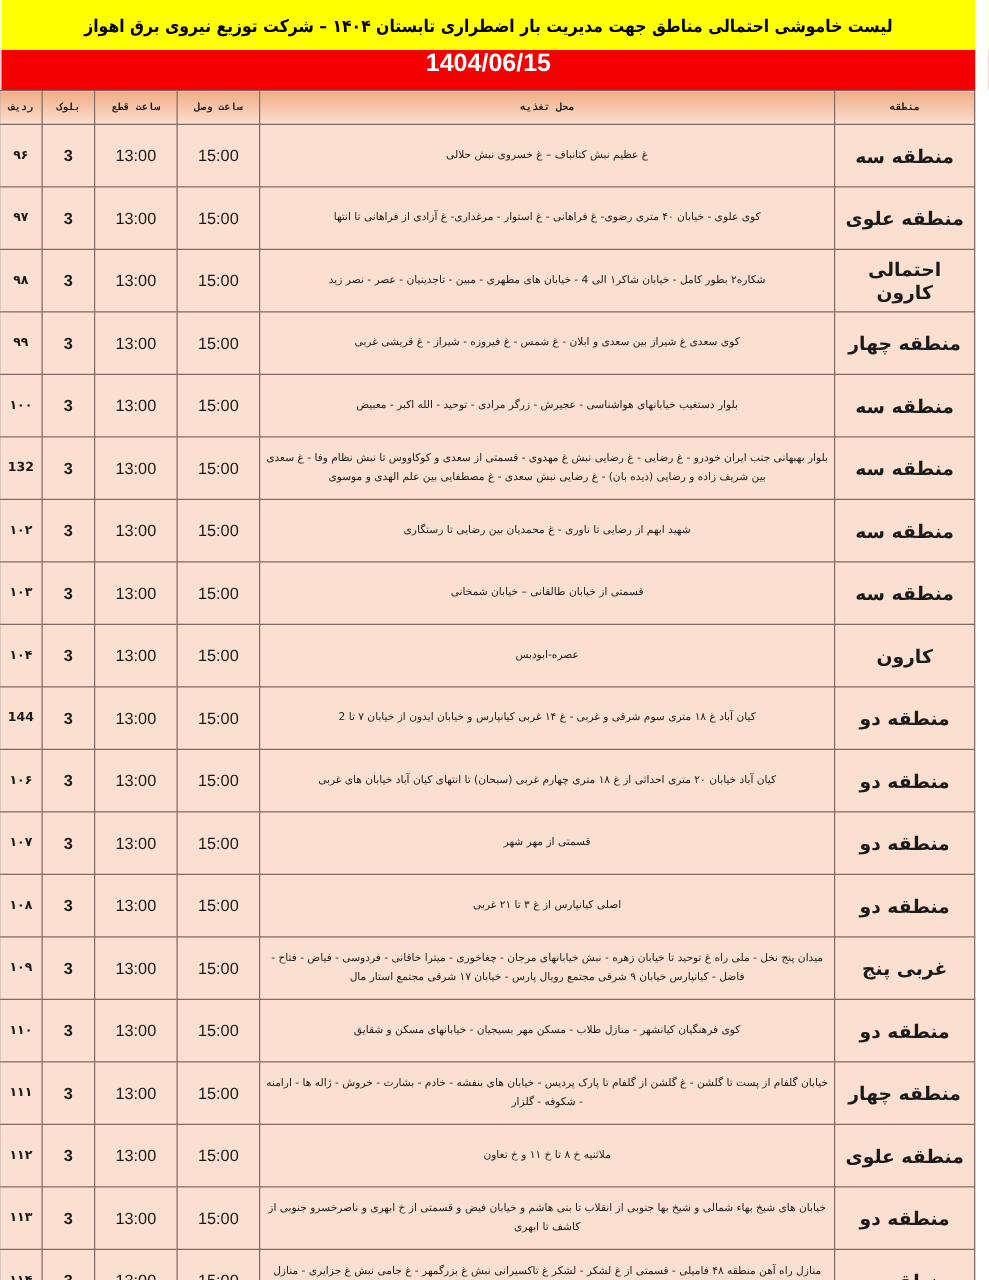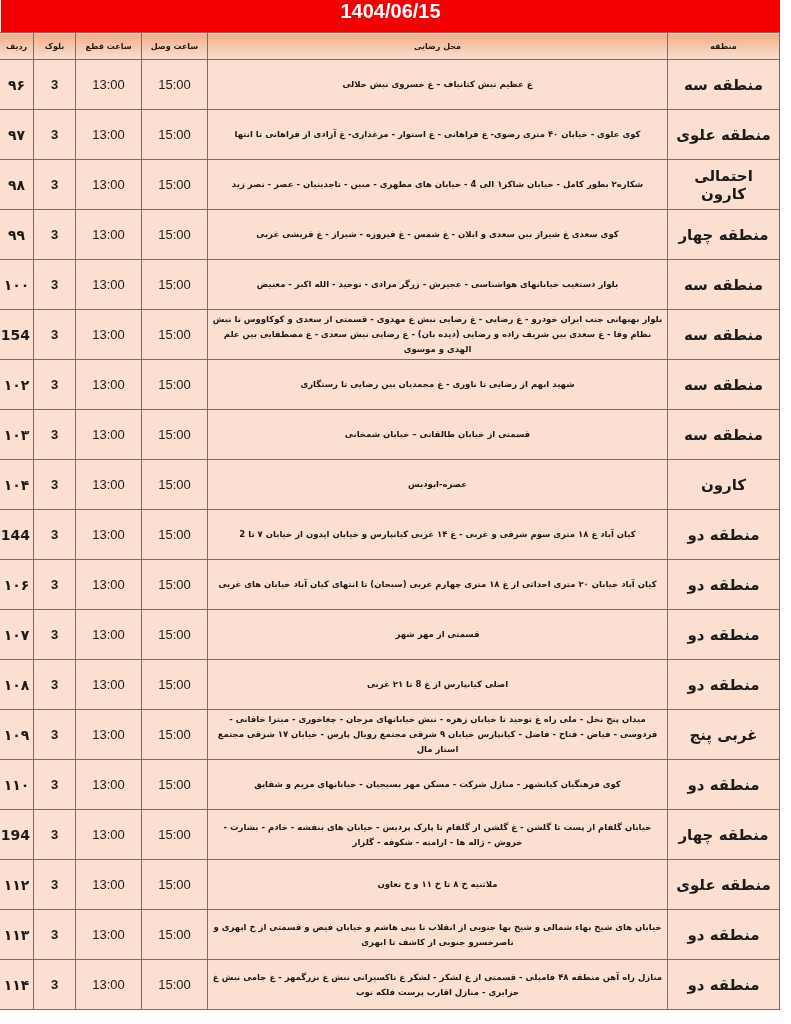--- a/index.html
+++ b/index.html
@@ -73,81 +73,85 @@
     vertical-align: middle;
     background: #fbdfd0;
   }
   table.sched thead th {
     background: #f5c5a6;
     background: linear-gradient(to bottom, #f0ae87 0%, #fbdfd0 100%);
     font-size: 8px;
     font-weight: 700;
     height: 22px;
     color: #1a1a1a;
+    font-family: Liberation Mono, monospace;
   }
   
   col.c-mantaghe { width: 112px; }
   col.c-mahal    { width: 460px; }
   col.c-vasl     { width: 66px; }
   col.c-ghat     { width: 66px; }
   col.c-blok     { width: 42px; }
   col.c-radif    { width: 34px; }
 
   td.mantaghe {
     font-size: 15px;
     font-weight: 700;
   }
   td.mahal {
     font-size: 8.5px;
     line-height: 1.75;
-    font-weight: 700;
+    font-weight: 400;
     padding-right: 6px;
     padding-left: 6px;
   }
   td.time {
     font-size: 13px;
     font-weight: 400;
     direction: ltr;
     font-family: "Liberation Sans", sans-serif;
   }
   td.blok {
     font-size: 13px;
     font-weight: 700;
     direction: ltr;
     font-family: "Liberation Sans", sans-serif;
   }
   td.radif {
-    font-size: 14px;
+    font-size: 10px;
     font-weight: 700;
   }
   tr.data-row { height: 50px; }
 </style>
 </head>
 <body>
 
 <div class="page">
 
+  <div class="title-banner">
+    <span class="title-text">لیست خاموشی احتمالی مناطق جهت مدیریت بار اضطراری تابستان ۱۴۰۴ – شرکت توزیع نیروی برق اهواز</span>
+  </div>
 
   <div class="date-banner">
     <span class="date-text">1404/06/15</span>
   </div>
 
   <table class="sched">
     <colgroup>
       <col class="c-mantaghe">
       <col class="c-mahal">
       <col class="c-vasl">
       <col class="c-ghat">
       <col class="c-blok">
       <col class="c-radif">
     </colgroup>
     <thead>
       <tr>
         <th>منطقه</th>
-        <th>محل رضایی</th>
+        <th>محل تغذیه</th>
         <th>ساعت وصل</th>
         <th>ساعت قطع</th>
         <th>بلوک</th>
         <th>ردیف</th>
       </tr>
     </thead>
     <tbody>
         <tr class="data-row">
           <td class="mantaghe">منطقه سه</td>
           <td class="mahal">غ عظیم نبش کتانباف – غ خسروی نبش حلالی</td>
@@ -187,21 +191,21 @@
           <td class="time">13:00</td>
           <td class="blok">3</td>
           <td class="radif">۱۰۰</td>
         </tr>
         <tr class="data-row">
           <td class="mantaghe">منطقه سه</td>
           <td class="mahal">بلوار بهبهانی جنب ایران خودرو - غ رضایی - غ رضایی نبش غ مهدوی - قسمتی از سعدی و کوکاووس تا نبش نظام وفا - غ سعدی بین شریف زاده و رضایی (دیده بان) - غ رضایی نبش سعدی - غ مصطفایی بین علم الهدی و موسوی</td>
           <td class="time">15:00</td>
           <td class="time">13:00</td>
           <td class="blok">3</td>
-          <td class="radif">154</td>
+          <td class="radif">132</td>
         </tr>
         <tr class="data-row">
           <td class="mantaghe">منطقه سه</td>
           <td class="mahal">شهید ابهم از رضایی تا ناوری - غ محمدیان بین رضایی تا رستگاری</td>
           <td class="time">15:00</td>
           <td class="time">13:00</td>
           <td class="blok">3</td>
           <td class="radif">۱۰۲</td>
         </tr>
         <tr class="data-row">
@@ -239,49 +243,49 @@
         <tr class="data-row">
           <td class="mantaghe">منطقه دو</td>
           <td class="mahal">قسمتی از مهر شهر</td>
           <td class="time">15:00</td>
           <td class="time">13:00</td>
           <td class="blok">3</td>
           <td class="radif">۱۰۷</td>
         </tr>
         <tr class="data-row">
           <td class="mantaghe">منطقه دو</td>
-          <td class="mahal">اصلی کیانپارس از غ 8 تا ۲۱ غربی</td>
+          <td class="mahal">اصلی کیانپارس از غ ۳ تا ۲۱ غربی</td>
           <td class="time">15:00</td>
           <td class="time">13:00</td>
           <td class="blok">3</td>
           <td class="radif">۱۰۸</td>
         </tr>
         <tr class="data-row">
           <td class="mantaghe">غربی پنج</td>
           <td class="mahal">میدان پنج نخل - ملی راه غ توحید تا خیابان زهره - نبش خیابانهای مرجان - چغاخوری - میترا خاقانی - فردوسی - فیاض - فتاح - فاضل - کیانپارس خیابان ۹ شرقی مجتمع رویال پارس - خیابان ۱۷ شرقی مجتمع استار مال</td>
           <td class="time">15:00</td>
           <td class="time">13:00</td>
           <td class="blok">3</td>
           <td class="radif">۱۰۹</td>
         </tr>
         <tr class="data-row">
           <td class="mantaghe">منطقه دو</td>
-          <td class="mahal">کوی فرهنگیان کیانشهر - منازل شرکت - مسکن مهر بسیجیان - خیابانهای مریم و شقایق</td>
+          <td class="mahal">کوی فرهنگیان کیانشهر - منازل طلاب - مسکن مهر بسیجیان - خیابانهای مسکن و شقایق</td>
           <td class="time">15:00</td>
           <td class="time">13:00</td>
           <td class="blok">3</td>
           <td class="radif">۱۱۰</td>
         </tr>
         <tr class="data-row">
           <td class="mantaghe">منطقه چهار</td>
           <td class="mahal">خیابان گلفام از پست تا گلشن - غ گلشن از گلفام تا پارک پردیس - خیابان های بنفشه - خادم - بشارت - خروش - ژاله ها - ارامنه - شکوفه - گلزار</td>
           <td class="time">15:00</td>
           <td class="time">13:00</td>
           <td class="blok">3</td>
-          <td class="radif">194</td>
+          <td class="radif">۱۱۱</td>
         </tr>
         <tr class="data-row">
           <td class="mantaghe">منطقه علوی</td>
           <td class="mahal">ملاثنیه خ ۸ تا خ ۱۱ و خ تعاون</td>
           <td class="time">15:00</td>
           <td class="time">13:00</td>
           <td class="blok">3</td>
           <td class="radif">۱۱۲</td>
         </tr>
         <tr class="data-row">

